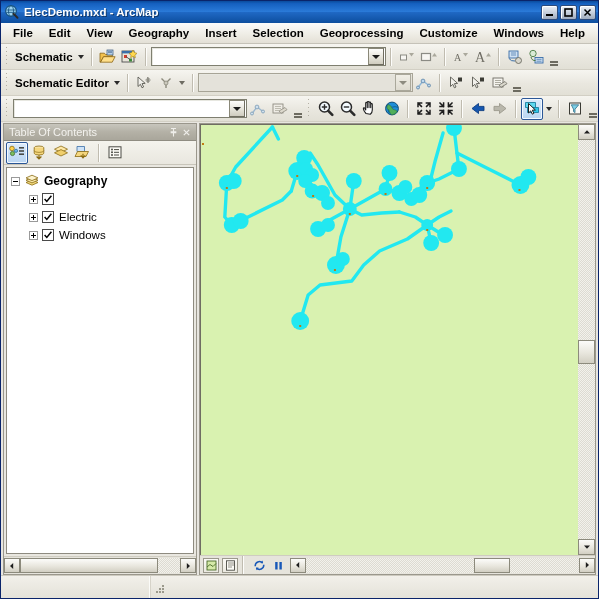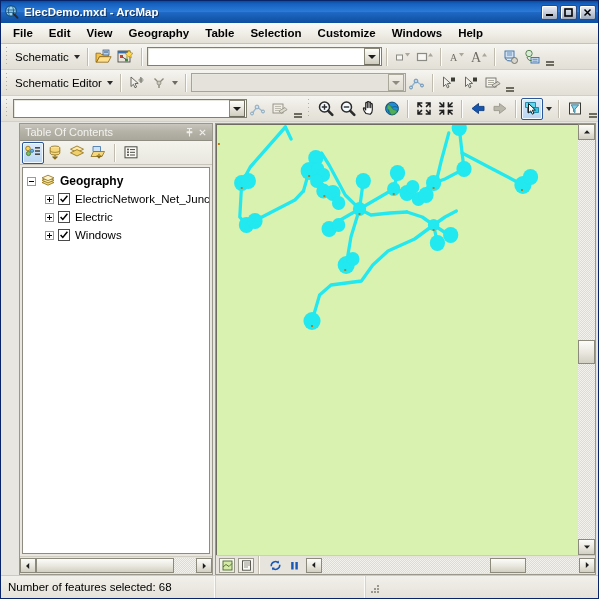--- a/index.html
+++ b/index.html
@@ -76,21 +76,21 @@
   .grip{
     width:7px;height:20px;flex:0 0 7px;margin:0 2px 0 3px;
     background-image:
       radial-gradient(circle at 1.5px 1.5px,#b4b0a4 0.9px,transparent 1px);
     background-size:3px 4px;
     background-position:1px 3px;
     background-repeat:repeat-y;
   }
   .tb-label{
     font-size:11.5px;padding:0 3px 0 2px;white-space:nowrap;color:#000;
-    display:flex;align-items:center;
+    display:flex;align-items:center;font-weight:bold;
   }
   .caret{
     width:0;height:0;border-left:3.5px solid transparent;border-right:3.5px solid transparent;
     border-top:4px solid #2a2a2a;margin-left:5px;
   }
   .sep{
     width:1px;height:18px;margin:0 4px;
     background:#c0bcb0;border-right:1px solid #fdfdfb;flex:0 0 1px;
   }
   .tbtn{
@@ -129,21 +129,21 @@
   }
   .tbend .bars div{height:2px;background:#6d6b60;margin-bottom:1px;}
   .dd-arrow{
     width:11px;flex:0 0 11px;height:22px;display:flex;align-items:center;justify-content:center;
   }
 
   
   .main{
     flex:1 1 auto;display:flex;min-height:0;
     background:#e8e6e0;
-    padding:1px 2px 0 18px;box-sizing:border-box;
+    padding:1px 2px 0 2px;box-sizing:border-box;
   }
   
   .toc{
     width:194px;flex:0 0 194px;display:flex;flex-direction:column;
     background:#e9e7e0;
     border:1px solid #9a978c;
     box-sizing:border-box;
     margin-right:2px;
   }
   .toc-title{
@@ -294,22 +294,23 @@
           </svg>
       </div>
     </div>
   </div>
 
   <div class="menubar">
     <div class="menu-item">File</div>
     <div class="menu-item">Edit</div>
     <div class="menu-item">View</div>
     <div class="menu-item">Geography</div>
-    <div class="menu-item">Table</div>
+    <div class="menu-item">Insert</div>
     <div class="menu-item">Selection</div>
+    <div class="menu-item">Geoprocessing</div>
     <div class="menu-item">Customize</div>
     <div class="menu-item">Windows</div>
     <div class="menu-item">Help</div>
   </div>
 
   <div class="toolbars">
 
     <div class="tbrow">
       <div class="grip"></div>
       <div class="tb-label">
@@ -660,21 +661,20 @@
             <div class="grp-label">Geography</div>
           </div>
 
           <div class="trow indent">
             <div class="expander plus"></div>
             <div class="chk">
               <svg width="10" height="10" viewBox="0 0 10 10">
                   <path d="M1.6 5 L3.8 7.4 L8.4 1.8" stroke="#000" stroke-width="1.5" fill="none"></path>
                 </svg>
             </div>
-            <div class="lyr-label">ElectricNetwork_Net_Junc</div>
           </div>
 
           <div class="trow indent">
             <div class="expander plus"></div>
             <div class="chk">
               <svg width="10" height="10" viewBox="0 0 10 10">
                   <path d="M1.6 5 L3.8 7.4 L8.4 1.8" stroke="#000" stroke-width="1.5" fill="none"></path>
                 </svg>
             </div>
             <div class="lyr-label">Electric</div>
@@ -850,21 +850,20 @@
         <div class="sbtn">
           <svg width="8" height="8" viewBox="0 0 8 8">
               <path d="M2.8 1 L6 4 L2.8 7 Z" fill="#1e1e1e"></path>
             </svg>
         </div>
       </div>
     </div>
   </div>
 
   <div class="statusbar">
-    <div class="spane" style="width:200px;">Number of features selected: 68</div>
     <div class="spane" style="width:135px;"></div>
     <div class="sgrip">
       <svg width="13" height="13" viewBox="0 0 13 13">
         <g fill="#9b998c">
           <rect x="10" y="2" width="2" height="2"></rect>
           <rect x="7" y="5" width="2" height="2"></rect>
             <rect x="10" y="5" width="2" height="2"></rect>
           <rect x="4" y="8" width="2" height="2"></rect>
             <rect x="7" y="8" width="2" height="2"></rect>
             <rect x="10" y="8" width="2" height="2"></rect>

